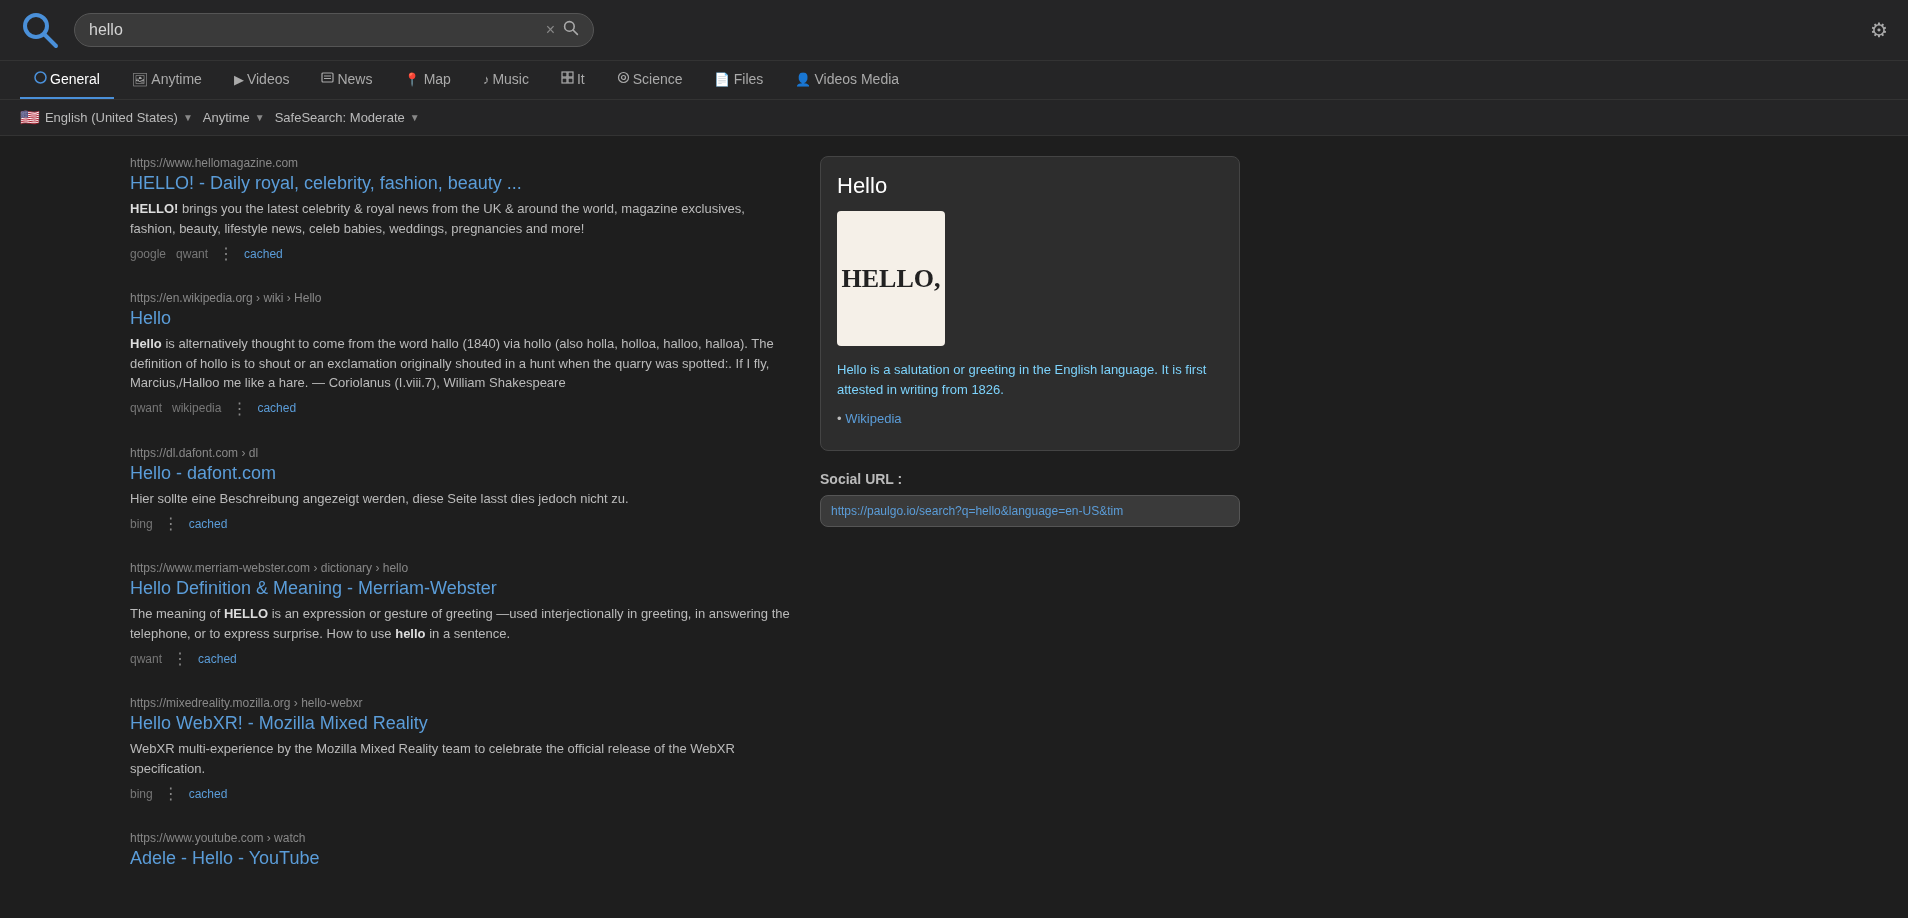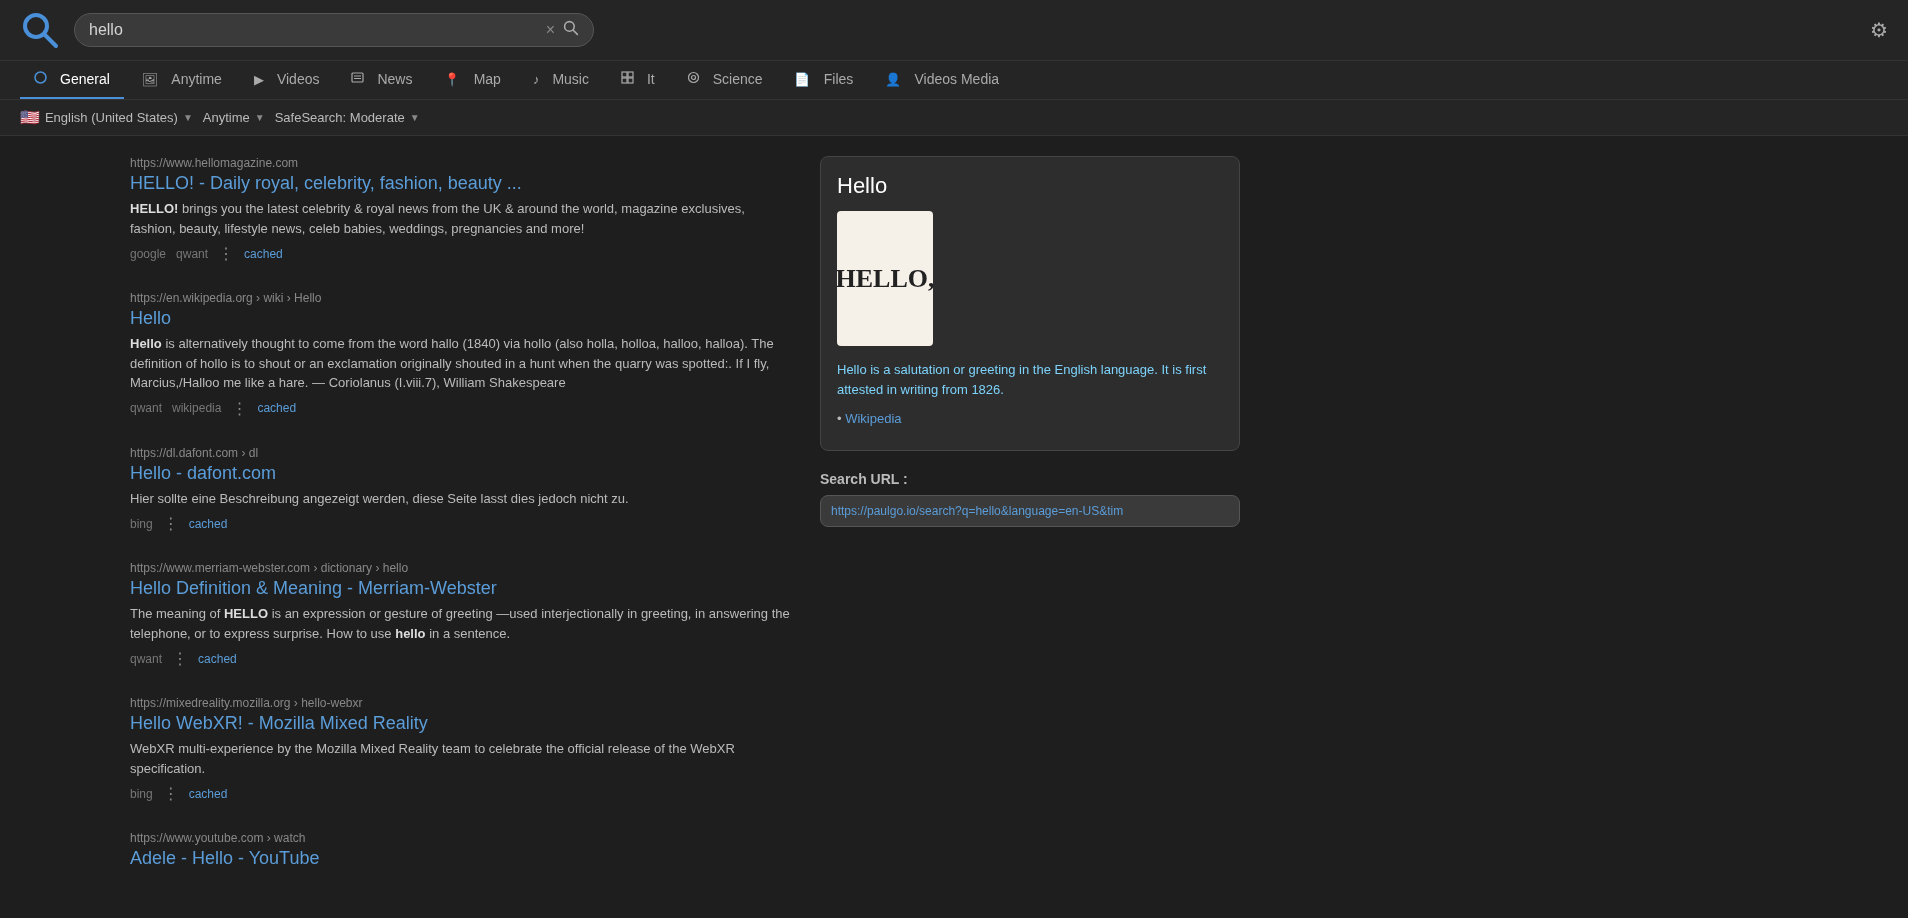--- a/index.html
+++ b/index.html
@@ -64,21 +64,21 @@
       display: flex;
       align-items: center;
       padding: 0 20px;
       background: #252526;
       border-bottom: 1px solid #333;
       gap: 4px;
     }
     .nav-tab {
       display: flex;
       align-items: flex-end;
-      gap: 13px;
+      gap: 3px;
       padding: 10px 14px;
       color: #aaa;
       cursor: pointer;
       border-bottom: 2px solid transparent;
       font-size: 14px;
       text-decoration: none;
     }
     .nav-tab.active {
       color: #fff;
       border-bottom: 2px solid #4a90d9;
@@ -174,21 +174,21 @@
     }
     .kp-title {
       font-size: 22px;
       color: #fff;
       margin-bottom: 12px;
       font-weight: normal;
     }
     .kp-image-container {
       background: #f5f0e8;
       border-radius: 4px;
-      width: 96px;
+      width: 108px;
       height: 135px;
       display: flex;
       align-items: center;
       justify-content: center;
       margin-bottom: 14px;
       overflow: hidden;
     }
     .kp-image-text {
       font-size: 26px;
       font-weight: bold;
@@ -411,17 +411,17 @@
       <div class="kp-image-container">
         <span class="kp-image-text">HELLO,</span>
       </div>
       <div class="kp-description">Hello is a salutation or greeting in the English language. It is first attested in writing from 1826.</div>
       <div class="kp-bullet">
         • <a class="kp-link">Wikipedia</a>
       </div>
     </div>
 
     <div class="search-url-section">
-      <div class="search-url-label">Search URL :</div>
+      <div class="search-url-label">Social URL :</div>
       <div class="search-url-box">https://paulgo.io/search?q=hello&amp;language=en-US&amp;tim</div>
     </div>
   </div>
 </div>
 
 </body></html>

